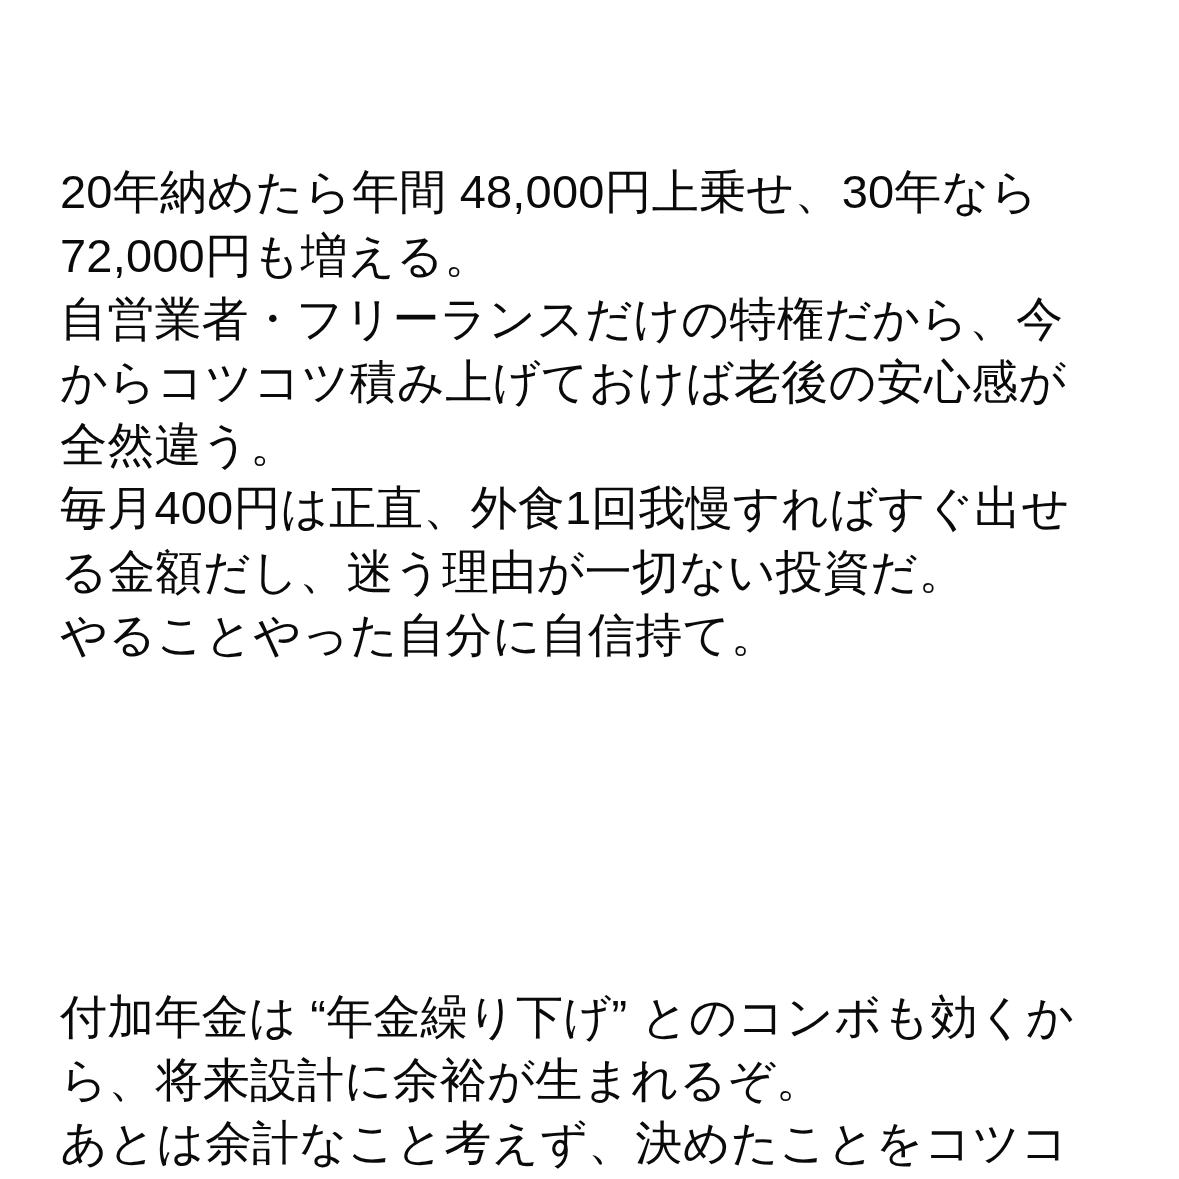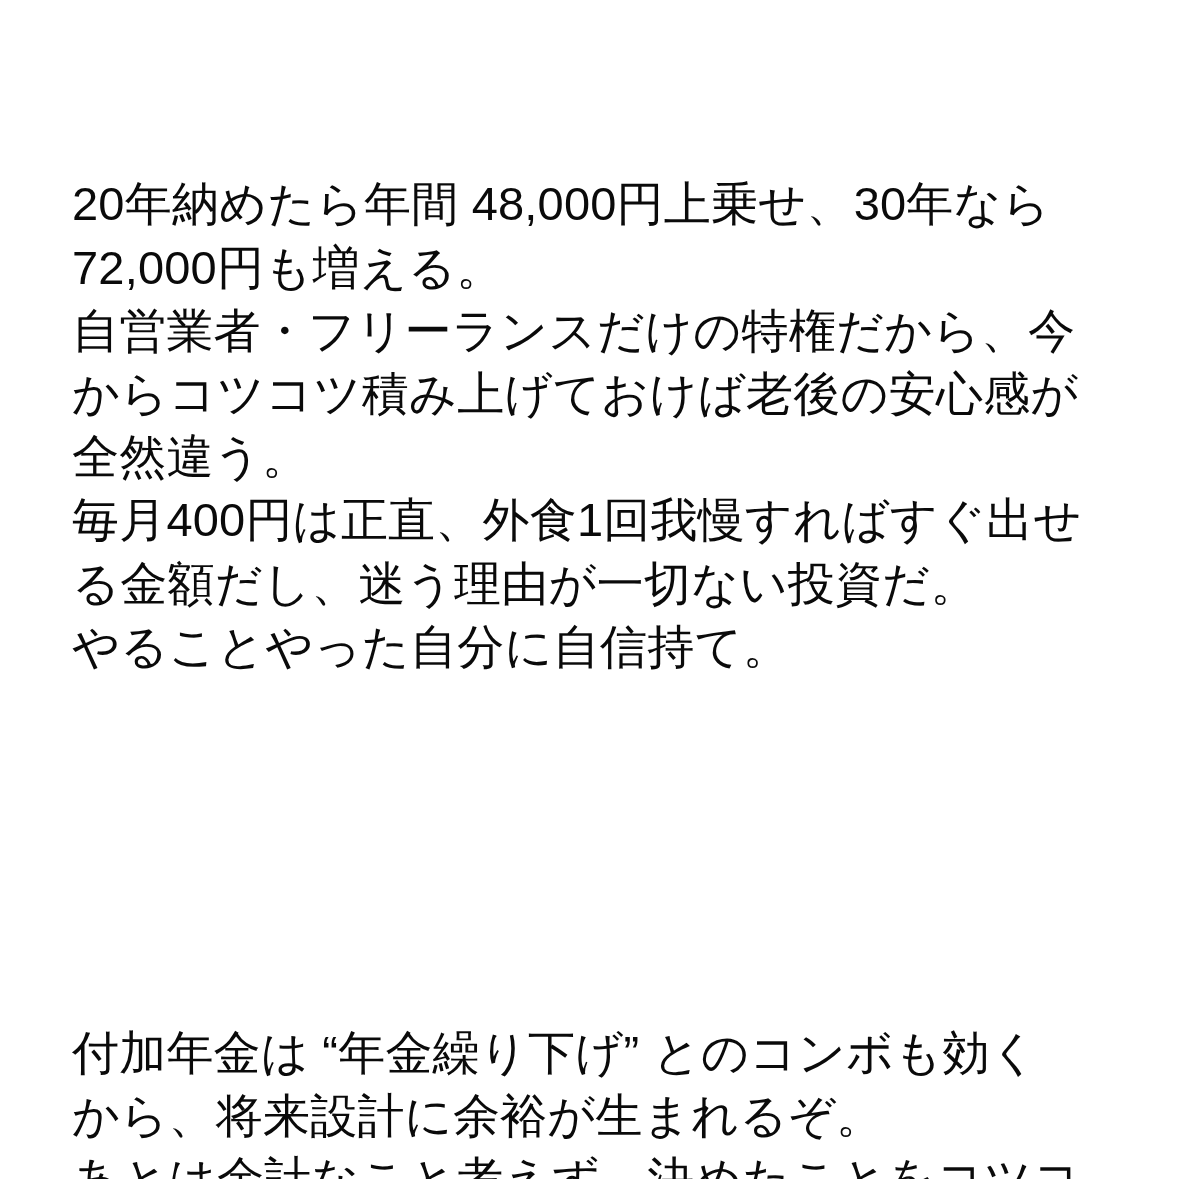--- a/index.html
+++ b/index.html
@@ -24,21 +24,21 @@
     color: #0a0a0a;
     font-size: 47px;
     line-height: 1.345;
     letter-spacing: 0.2px;
     font-weight: 400;
     text-align: left;
     white-space: pre-wrap;
     word-break: normal;
   }
   .para {
-    margin: 16px;
+    margin: 4px;
   }
   .gap {
     height: 58px;
   }
 </style>
 </head>
 <body>
 
 <div class="page">
   <div class="text-block">

